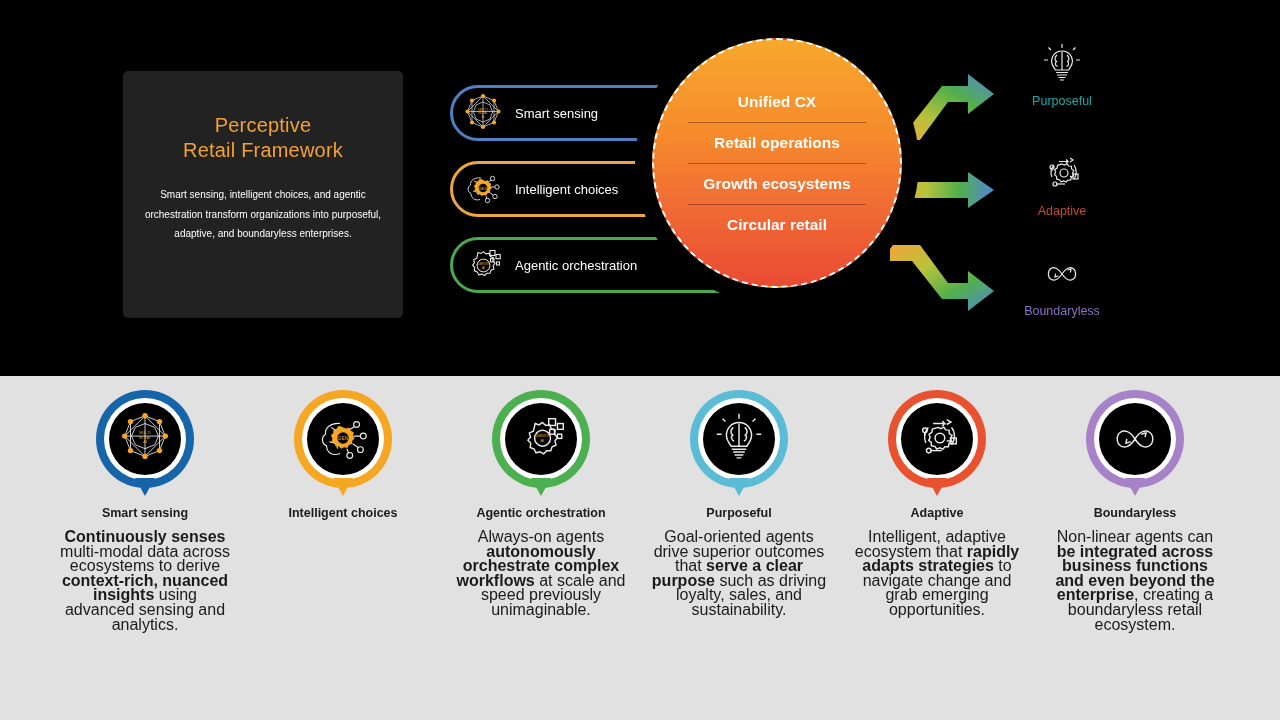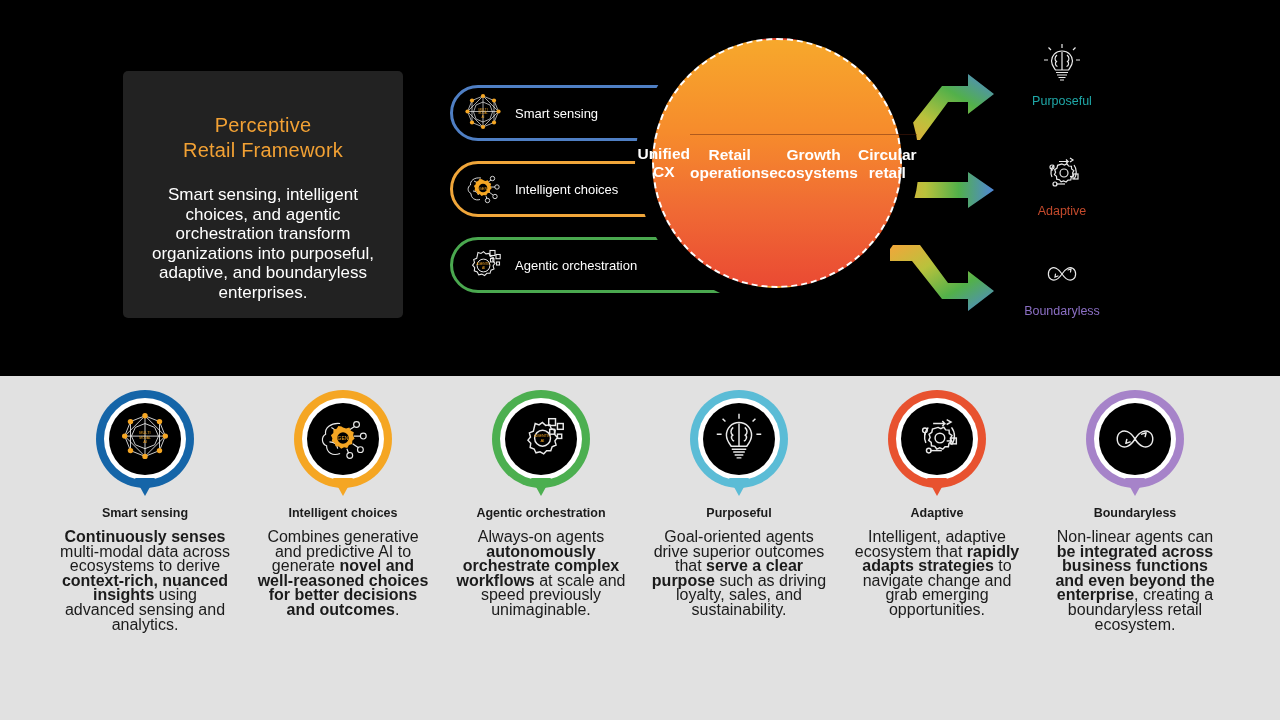--- a/index.html
+++ b/index.html
@@ -22,21 +22,21 @@
     position:absolute; left:123px; top:71px; width:280px; height:247px;
     background:#222222; border-radius:5px;
     display:flex; flex-direction:column; align-items:center;
     padding:42px 18px 0 18px;
   }
   #intro-title {
     color:#f2a134; font-size:20px; line-height:25px; text-align:center;
     font-weight:400; letter-spacing:.2px;
   }
   #intro-body {
-    margin-top:22px; color:#ffffff; font-size:17px; line-height:19.5px;
+    margin-top:22px; color:#ffffff; font-size:10px; line-height:19.5px;
     text-align:center; font-weight:400;
   }
 
   
   .pill {
     position:absolute; height:56px; border-radius:28px;
     border:3px solid #000; background:#000;
     display:flex; align-items:center; padding-left:8px;
   }
   .pill-label {
@@ -54,21 +54,21 @@
     border-radius:50%;
     background:#000;
     padding:8px;
     z-index:5;
     box-shadow:0 0 0 9px #000;
   }
   #hub {
     width:100%; height:100%; border-radius:50%;
     border:2px dashed #ffffff;
     background:linear-gradient(180deg,#f7a82c 0%, #f68b2c 38%, #f06b34 68%, #ea4a33 100%);
-    display:flex; flex-direction:row; justify-content:center; align-items:center;
+    display:flex; flex-direction:column; justify-content:center; align-items:center;
   }
   .hub-row {
     width:72%; text-align:center; color:#ffffff; font-weight:bold;
     font-size:15.5px; padding:11px 0;
   }
   .hub-row + .hub-row { border-top:1px solid rgba(90,30,10,.45); }
 
   
   .arrow-wrap { position:absolute; z-index:1; }
   #arrow-0 { left:890px; top:60px;  }
@@ -344,21 +344,20 @@
       <g fill="#f5a623" transform="translate(30,29)">
         <path d="M0,-11 L3.2,-9.8 L6.6,-10.8 L8.1,-7.6 L11.2,-5.9 L10.4,-2.6 L12,0.4 L9.6,2.9 L9.5,6.3 L6.2,7.3 L4.4,10.2 L1.1,9.6 L-1.9,11.2 L-4.3,8.7 L-7.7,8.6 L-8.7,5.2 L-11.6,3.4 L-11,0.1 L-12.5,-2.9 L-10,-5.2 L-9.9,-8.7 L-6.6,-9.6 L-4.8,-12.5 L-1.5,-12 Z"></path>
       </g>
       <circle cx="30" cy="29" r="5.9" fill="#000"></circle>
       <text x="30" y="31.2" font-size="5.2" fill="#f5a623" text-anchor="middle" font-family="Liberation Sans, sans-serif">GEN</text>
     </svg>
           </div>
           <div class="pin-tip" style="border-top-color: rgb(245, 166, 35);"></div>
         </div>
         <div class="card-title">Intelligent choices</div>
-        <div class="card-body"><span>Combines generative and predictive AI to generate </span><b>novel and well-reasoned choices for better decisions and outcomes</b><span>.</span></div>
       </div>
       <div class="card">
         <div class="pin">
           <div class="pin-outer" style="background: rgb(76, 175, 80);"></div>
           <div class="pin-white"></div>
           <div class="pin-inner">
             <svg viewBox="0 0 60 60" width="58" height="58">
       <g fill="none" stroke="#e9e9e9" stroke-width="1.5">
         <path d="M24,14 L28,15.4 L31.4,12.8 L34.8,15.9 L39.1,15.2 L40.6,19.4 L44.7,20.9 L44,25.2 L47,28.5 L44.4,32 L45.6,36.2 L41.5,38 L40.1,42.2 L35.8,42.2 L32.8,45.3 L29,43.3 L24.8,44.3 L22.9,40.4 L18.8,38.8 L19.4,34.5 L16.5,31.2 L19.1,27.9 L18,23.7 L22.1,22 Z"></path>
         <circle cx="31.6" cy="29.2" r="8.2"></circle>

